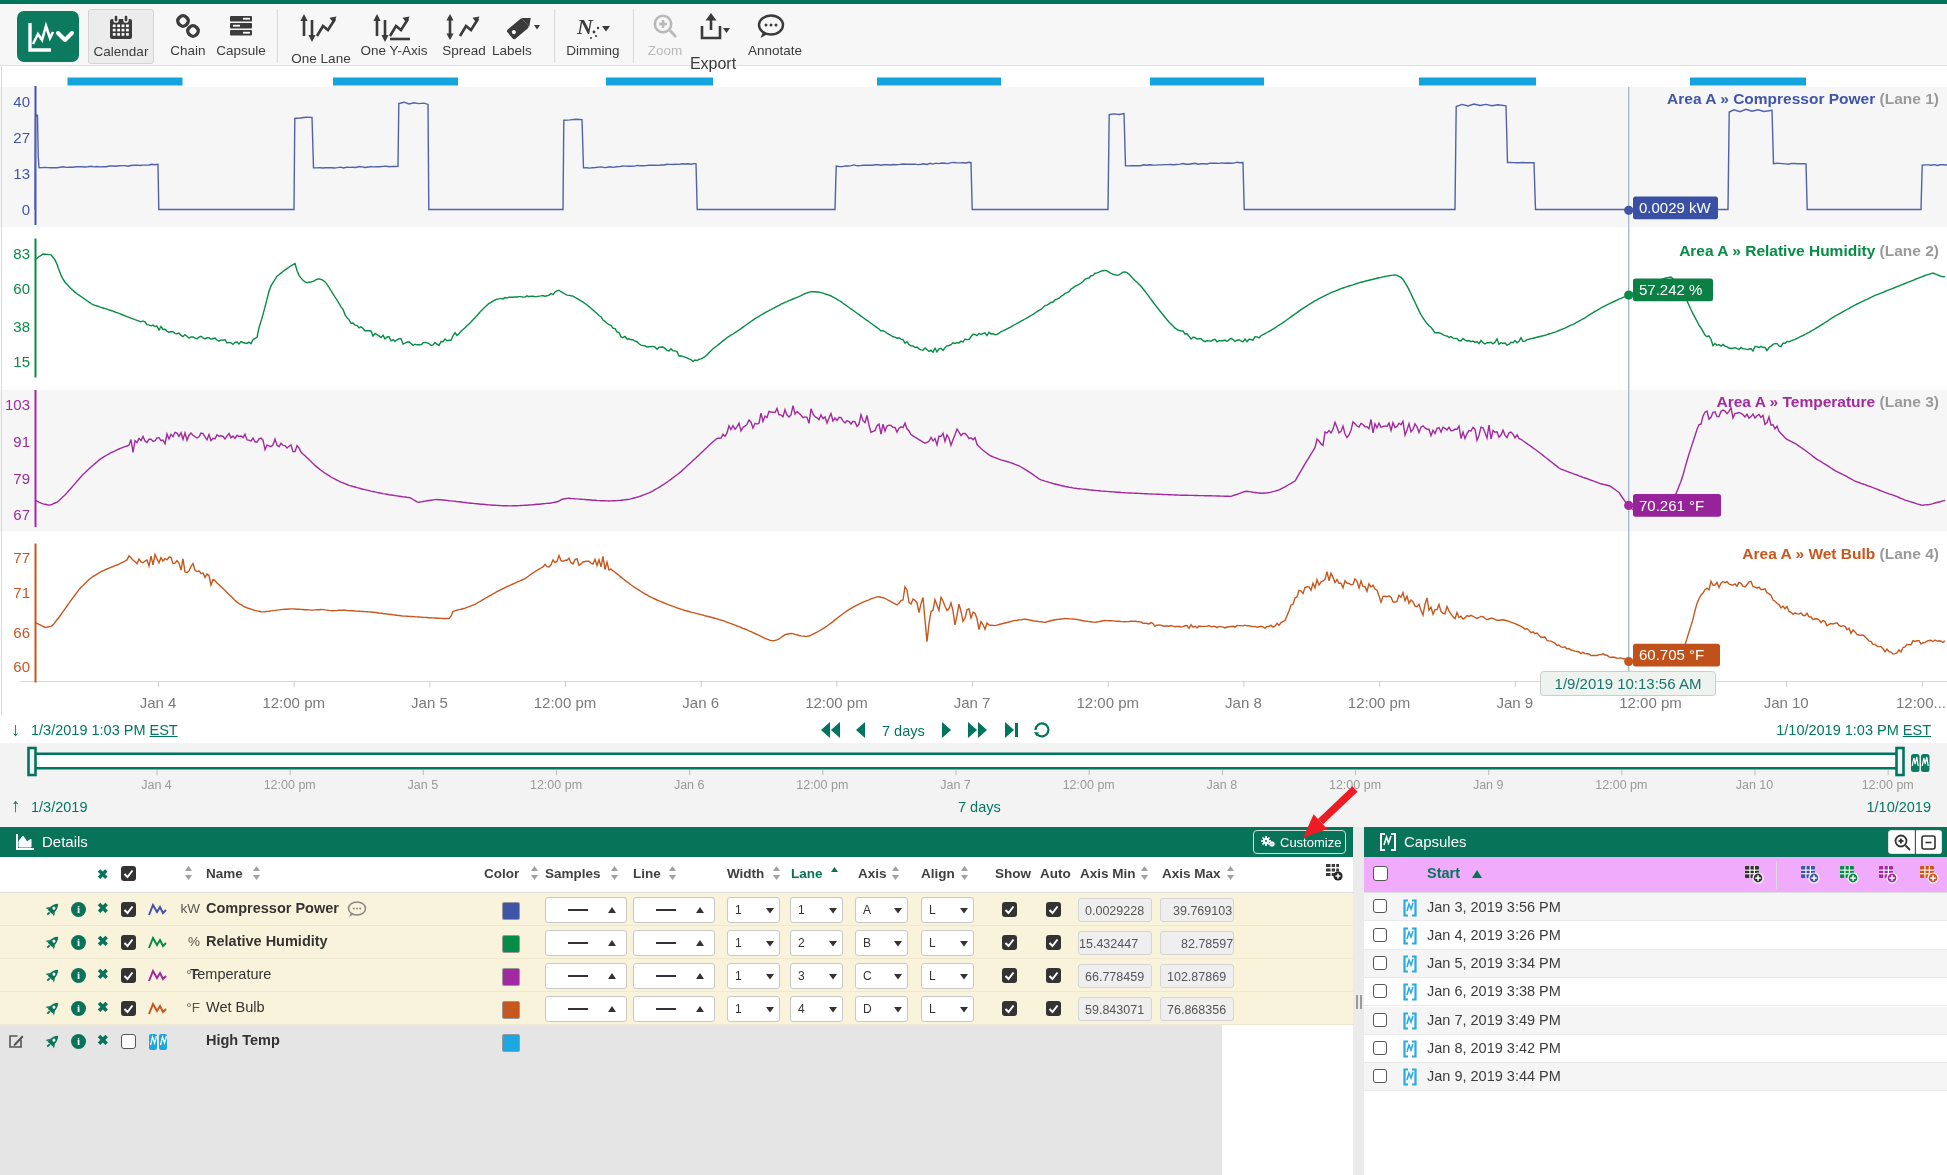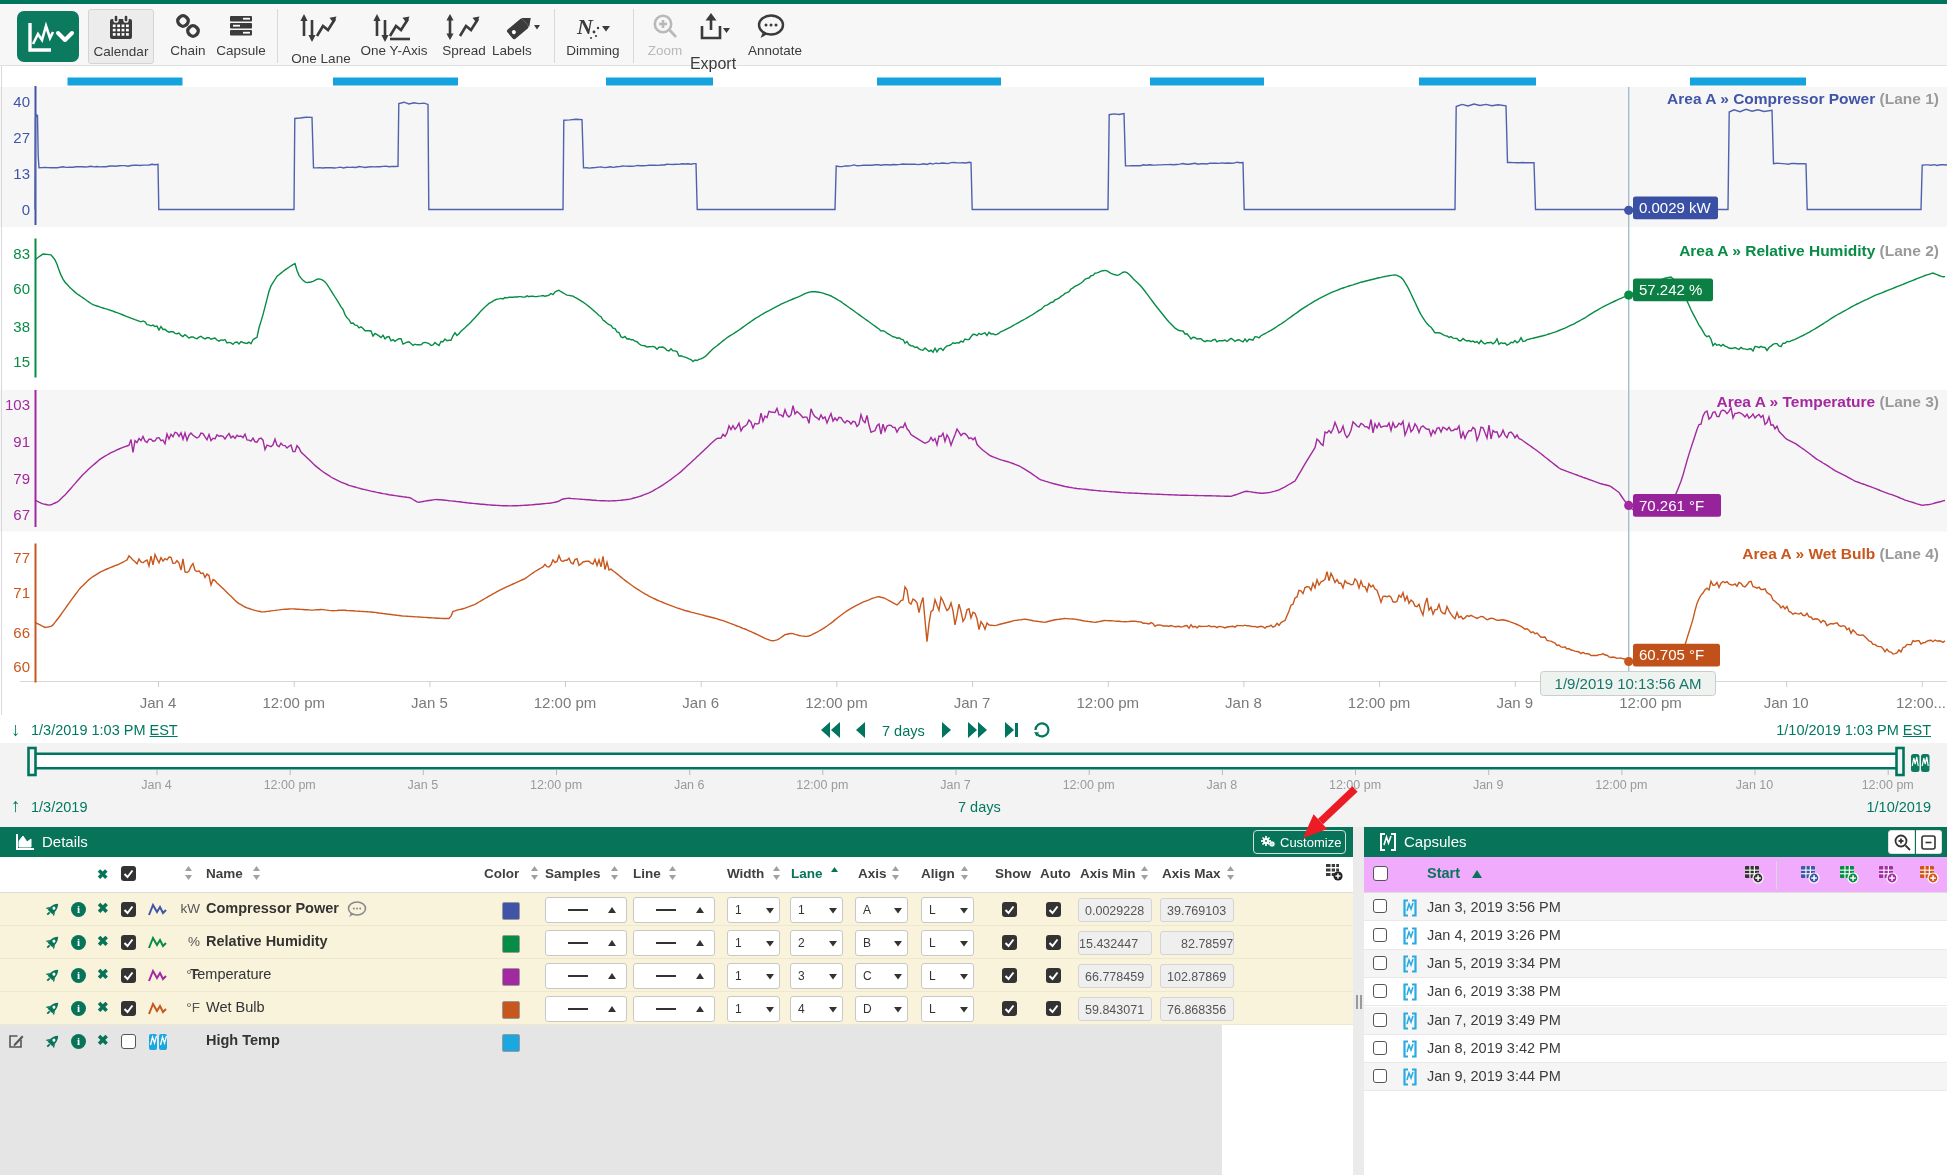--- a/index.html
+++ b/index.html
@@ -483,21 +483,21 @@
 <div style="position:absolute;left:921px;top:70px;width:53px;height:26px;background:#fff;border:1px solid #c8c8c8;border-radius:3px;font-size:12px;color:#333"><span style="padding-left:7px;line-height:24px;display:inline-block">L</span><svg width="8" height="6" viewBox="0 0 8 6" style="position:absolute;right:5px;top:10px">
         <path d="M0,0 h8 l-4,5.5 z" fill="#333"></path>
       </svg></div>
 <div style="position:absolute;left:1002px;top:75px;width:15px;height:15px;background:#333333;border-radius:3px"><svg width="15" height="15" viewBox="0 0 15 15">
         <path d="M3.5,8 l3,3 5,-6.5" stroke="#fff" stroke-width="2" fill="none"></path>
       </svg></div>
 <div style="position:absolute;left:1046px;top:75px;width:15px;height:15px;background:#333333;border-radius:3px"><svg width="15" height="15" viewBox="0 0 15 15">
         <path d="M3.5,8 l3,3 5,-6.5" stroke="#fff" stroke-width="2" fill="none"></path>
       </svg></div>
 <div style="position:absolute;left:1078px;top:71px;width:74px;height:24px;background:#efefef;border:1px solid #d4d4d4;border-radius:3px;font-size:12.5px;color:#555;line-height:24px;padding-left:6px;overflow:hidden;white-space:nowrap">0.0029228</div>
-<div style="position:absolute;left:1160px;top:71px;width:74px;height:24px;background:#efefef;border:1px solid #d4d4d4;border-radius:3px;font-size:12.5px;color:#555;line-height:24px;padding-left:6px;overflow:hidden;white-space:nowrap">39.769103</div>
+<div style="position:absolute;left:1160px;top:71px;width:74px;height:24px;background:#efefef;border:1px solid #d4d4d4;border-radius:3px;font-size:12.5px;color:#555;line-height:24px;padding-left:12px;overflow:hidden;white-space:nowrap">39.769103</div>
 <div style="position:absolute;left:0;top:99px;width:1353px;height:33px;background:#FAF3DC;border-bottom:1px solid #eee8d0"></div>
 <svg width="17" height="17" viewBox="0 0 17 17" style="position:absolute;left:44px;top:107px">
       <g fill="#077459" transform="rotate(45 8.5 8.5)">
         <path d="M8.5,0.5 C11,3 11.8,6 11.8,9 L11.8,12 L5.2,12 L5.2,9 C5.2,6 6,3 8.5,0.5 Z"></path>
         <path d="M5.2,8 L2.5,12.5 L5.2,11.5 Z"></path>
         <path d="M11.8,8 L14.5,12.5 L11.8,11.5 Z"></path>
         <rect x="7.6" y="12.5" width="1.8" height="3.4"></rect>
         <circle cx="8.5" cy="6.5" r="1.5" fill="#ffffff"></circle>
       </g>
     </svg>

